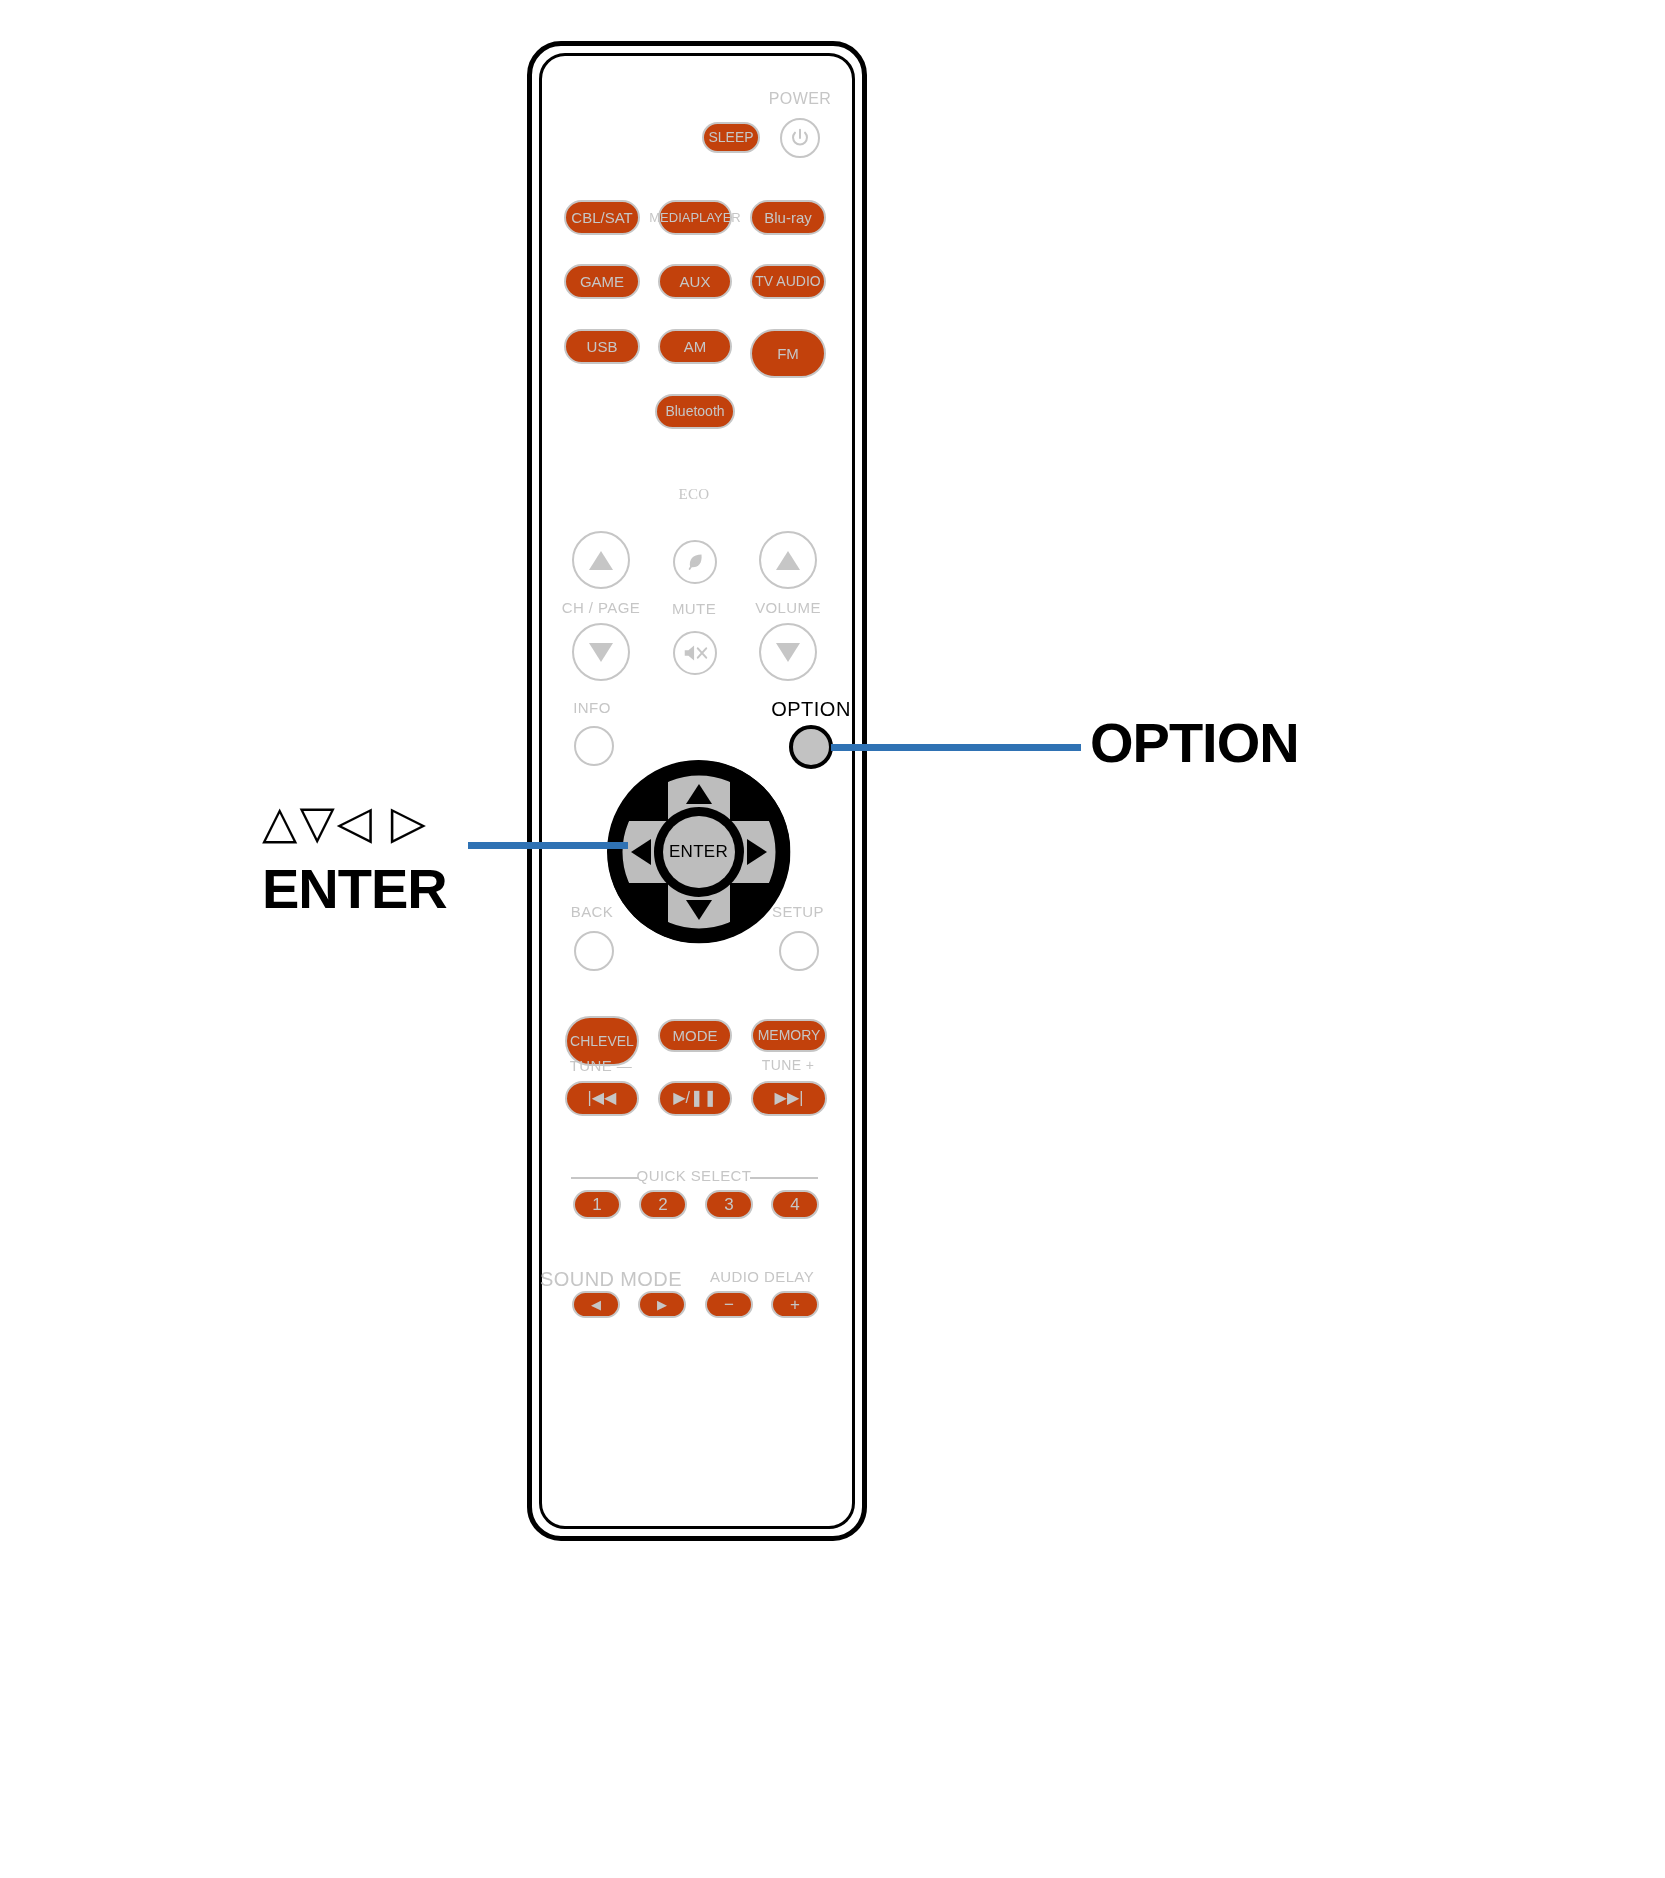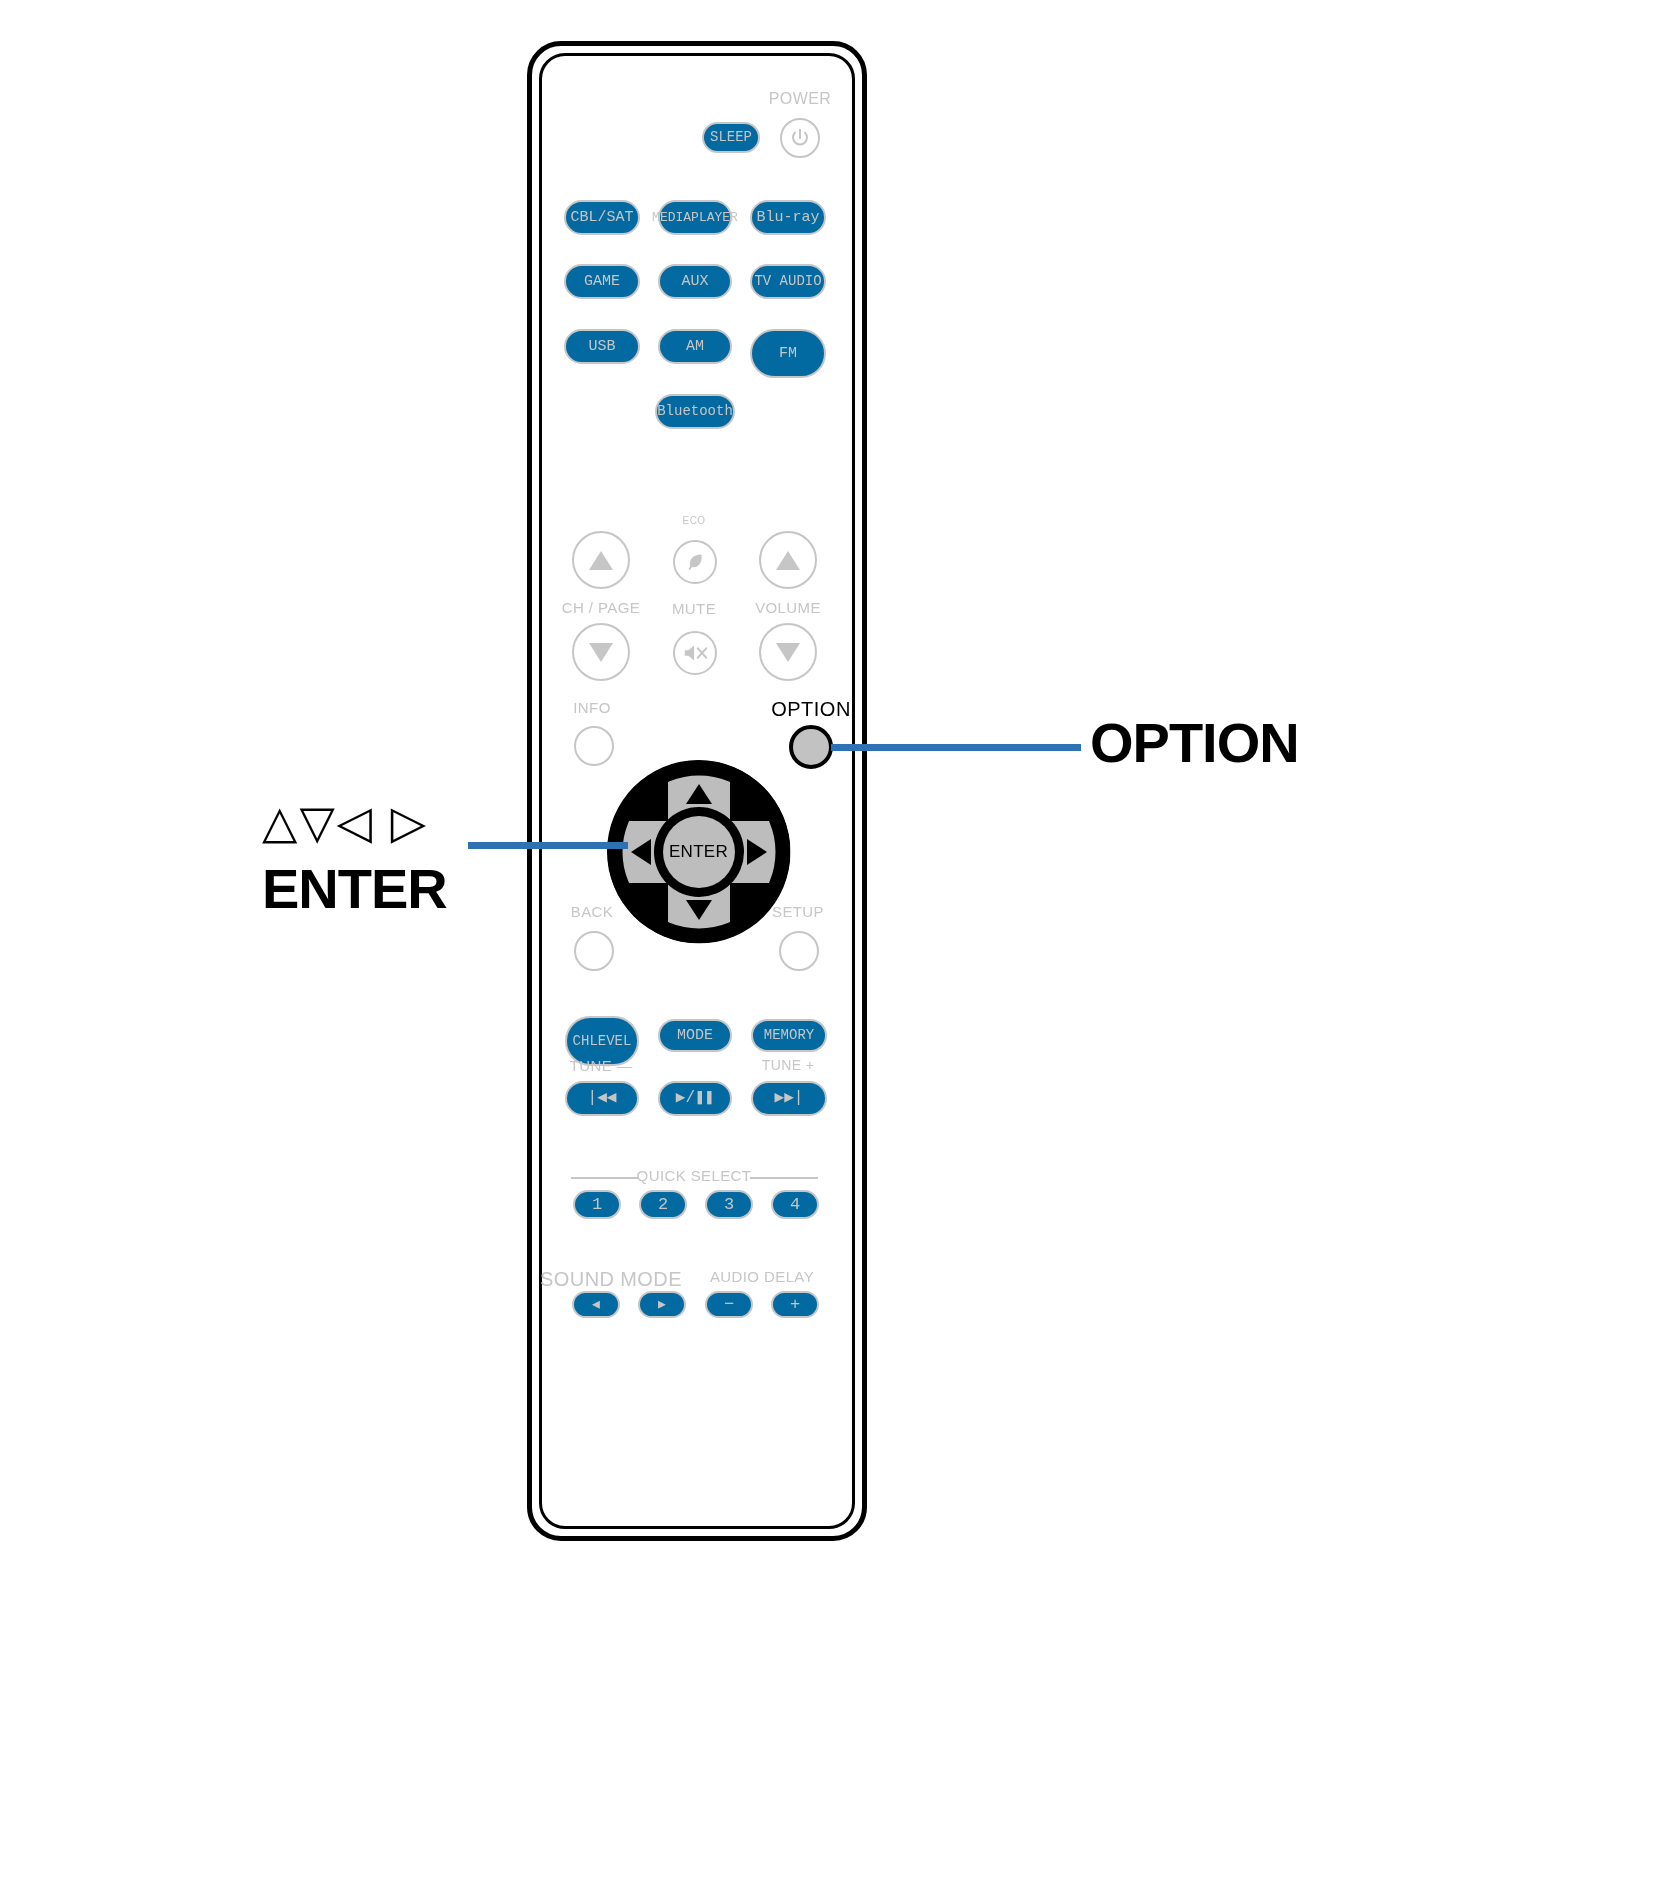--- a/index.html
+++ b/index.html
@@ -11,22 +11,22 @@
     position:absolute;left:527px;top:41px;width:340px;height:1500px;
     border:5px solid #000;border-radius:34px;background:#fff;box-sizing:border-box;
   }
   #remote-inner{
     position:absolute;left:539px;top:53px;width:316px;height:1476px;
     border:3px solid #000;border-radius:26px;background:#fff;box-sizing:border-box;
   }
   .pill{
     position:absolute;border:2.5px solid #c6c6c6;border-radius:999px;
     display:flex;align-items:center;justify-content:center;text-align:center;
-    color:#c6c6c6;line-height:1.02;box-sizing:border-box;background:#0369a1;
-    font-family:Liberation Mono, monospace;
+    color:#c6c6c6;line-height:1.02;box-sizing:border-box;background:#c2410c;
+    font-family:Liberation Sans, sans-serif;
   }
   .circ{
     position:absolute;border:2.5px solid #c6c6c6;border-radius:50%;
     display:flex;align-items:center;justify-content:center;
     color:#c6c6c6;box-sizing:border-box;background:#fff;
   }
   .lbl{
     position:absolute;color:#c6c6c6;font-size:16px;letter-spacing:.4px;
     white-space:nowrap;font-family:"Liberation Sans",sans-serif;
   }
@@ -140,21 +140,21 @@
 <div class="pill" style="left:655px;top:394px;width:80px;height:35px;font-size:14px;">Bluetooth</div>
 
 <div class="circ" style="left:572px;top:531px;width:58px;height:58px;">
   <div class="tri-up"></div>
 </div>
 <div class="lbl ctr" style="left:601px;top:599px;font-size:15px;">CH / PAGE</div>
 <div class="circ" style="left:572px;top:623px;width:58px;height:58px;">
   <div class="tri-dn"></div>
 </div>
 
-<div class="lbl ctr" style="left:694px;top:515px;font-size:10px;">ECO</div>
+<div class="lbl ctr" style="left:694px;top:486px;font-size:15px;font-family:Liberation Serif, serif;">ECO</div>
 <div class="circ" style="left:673px;top:540px;width:44px;height:44px;">
   <svg width="26" height="26" viewBox="0 0 24 24">
     <path d="M18 5 C10 5 6 10 7.5 16.5 C14 18 19 14 18 5 Z" fill="#c6c6c6"></path>
     <path d="M7 18.5 C9 15 12 12 16 9.5" stroke="#c6c6c6" stroke-width="1.6" fill="none" stroke-linecap="round"></path>
   </svg>
 </div>
 
 <div class="lbl ctr" style="left:694px;top:600px;font-size:15px;">MUTE</div>
 <div class="circ" style="left:673px;top:631px;width:44px;height:44px;">
   <svg width="28" height="24" viewBox="0 0 30 24">

